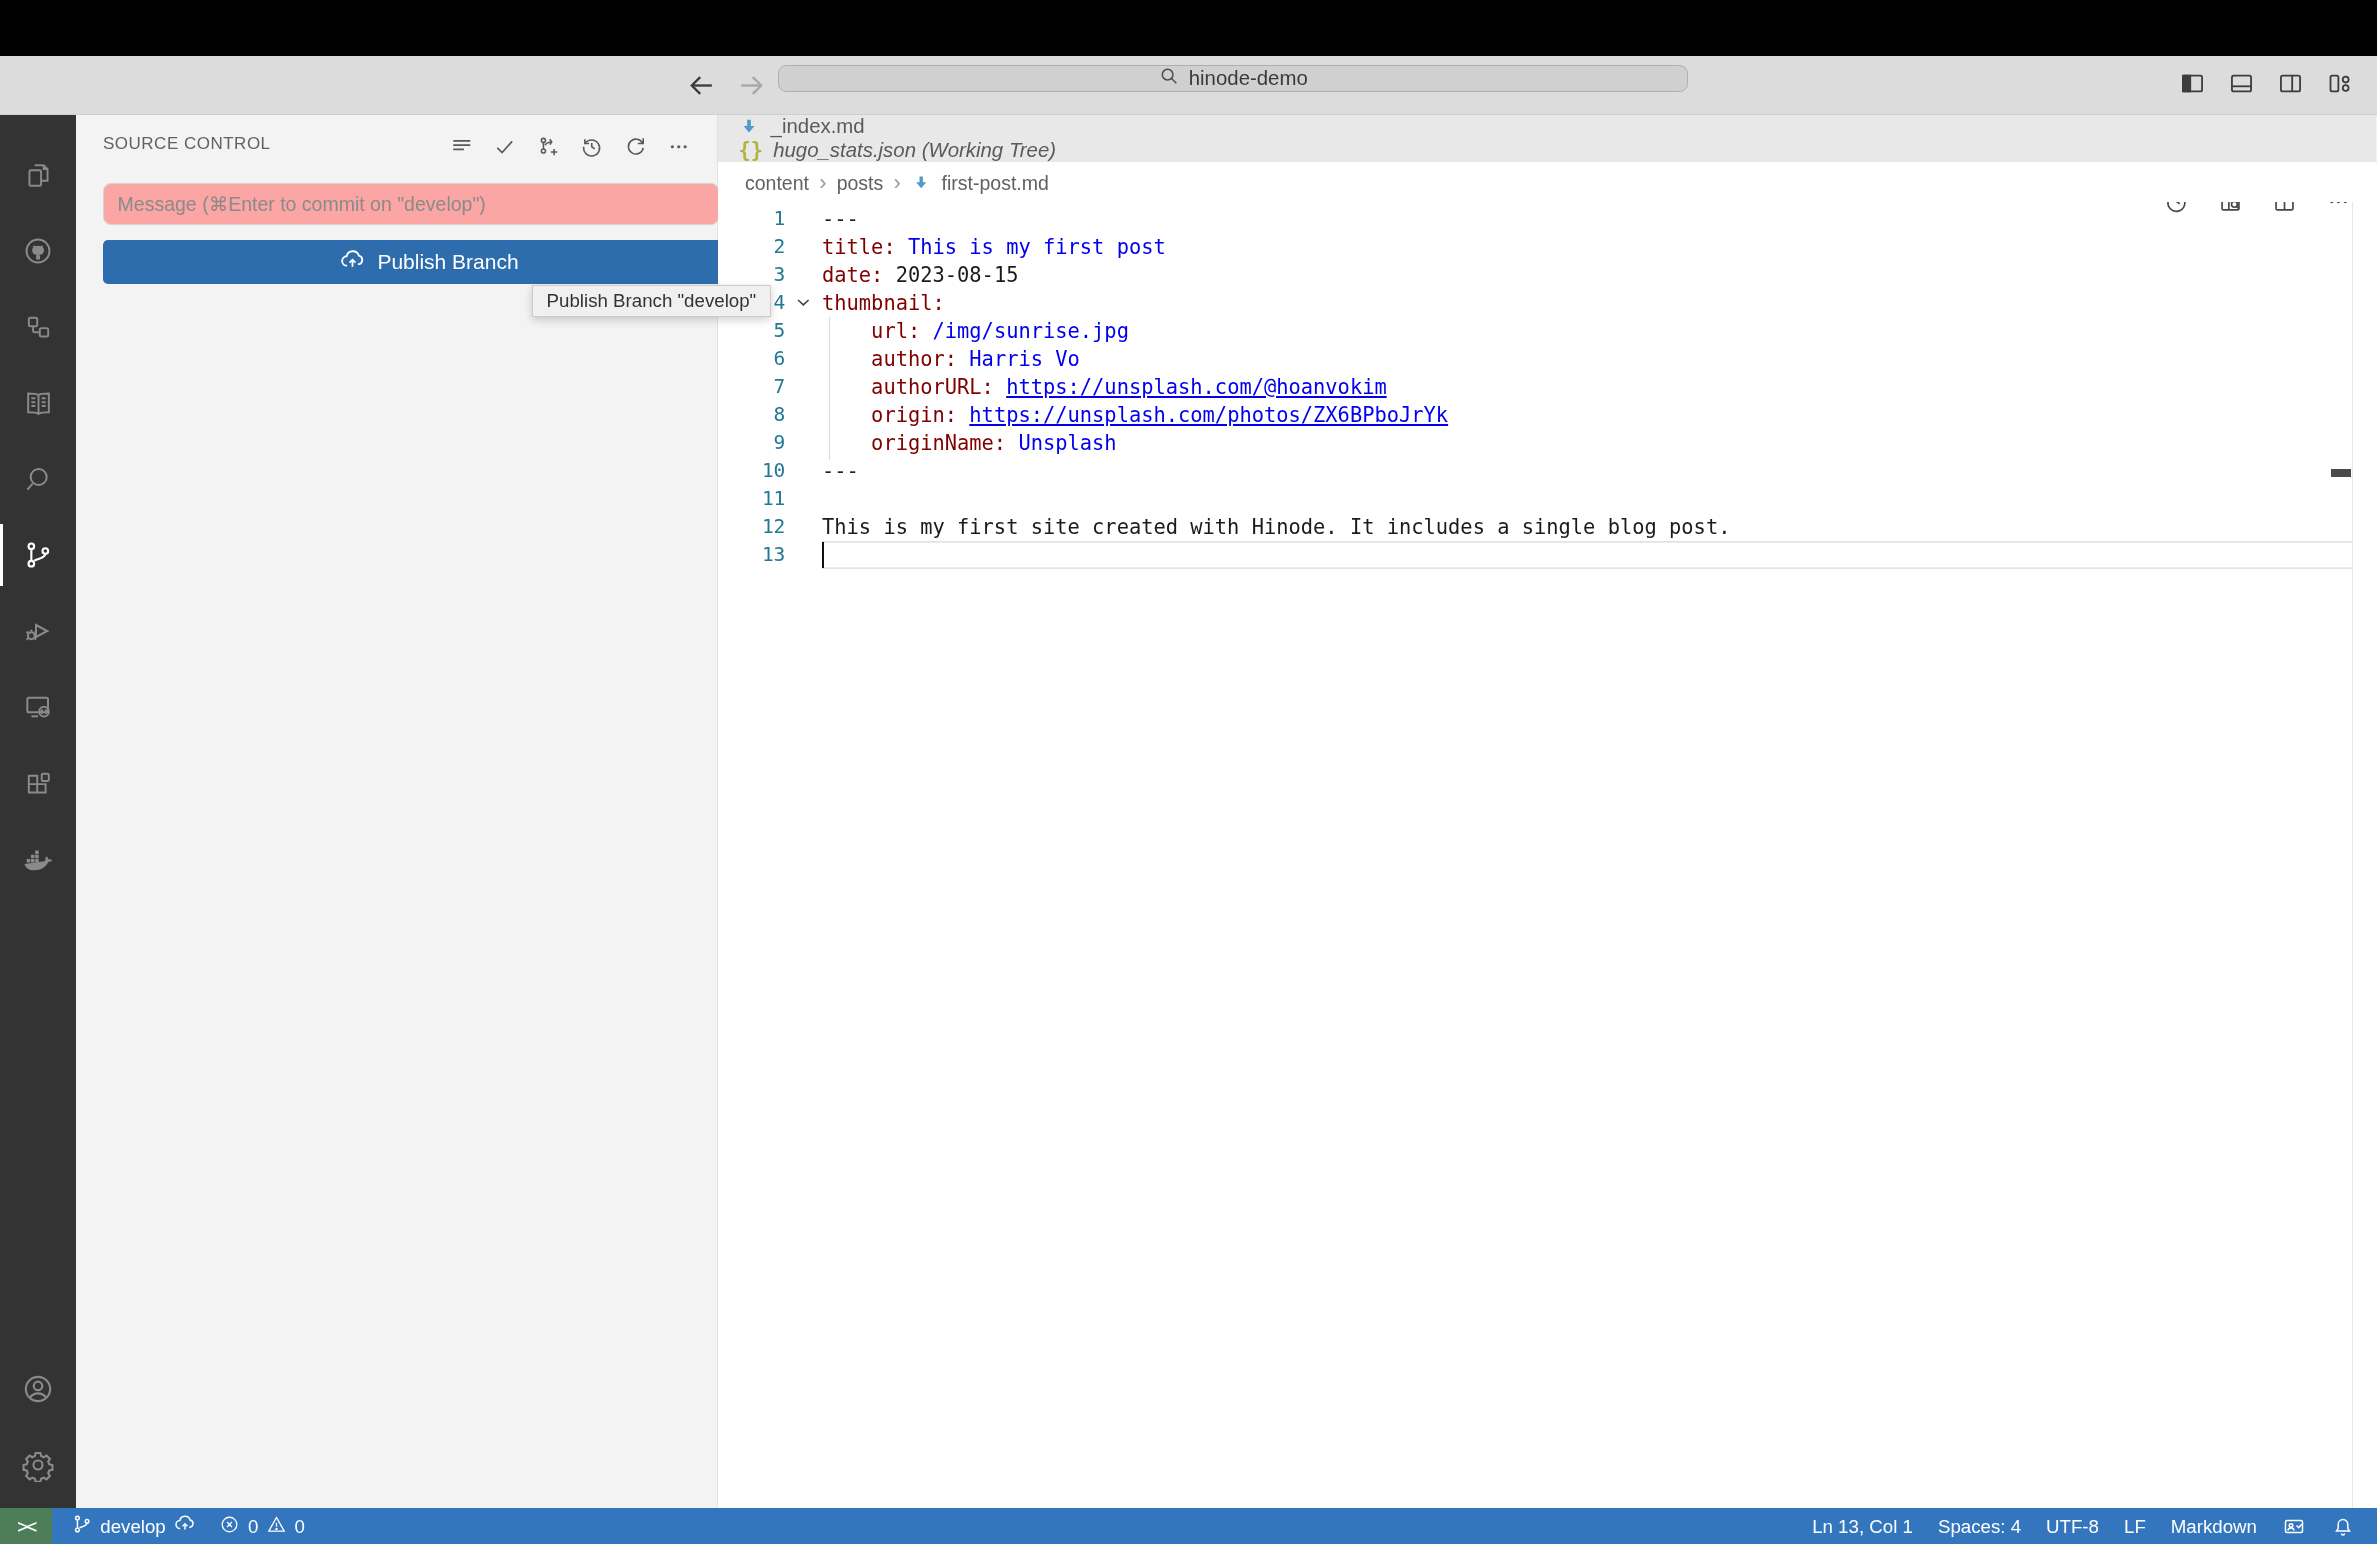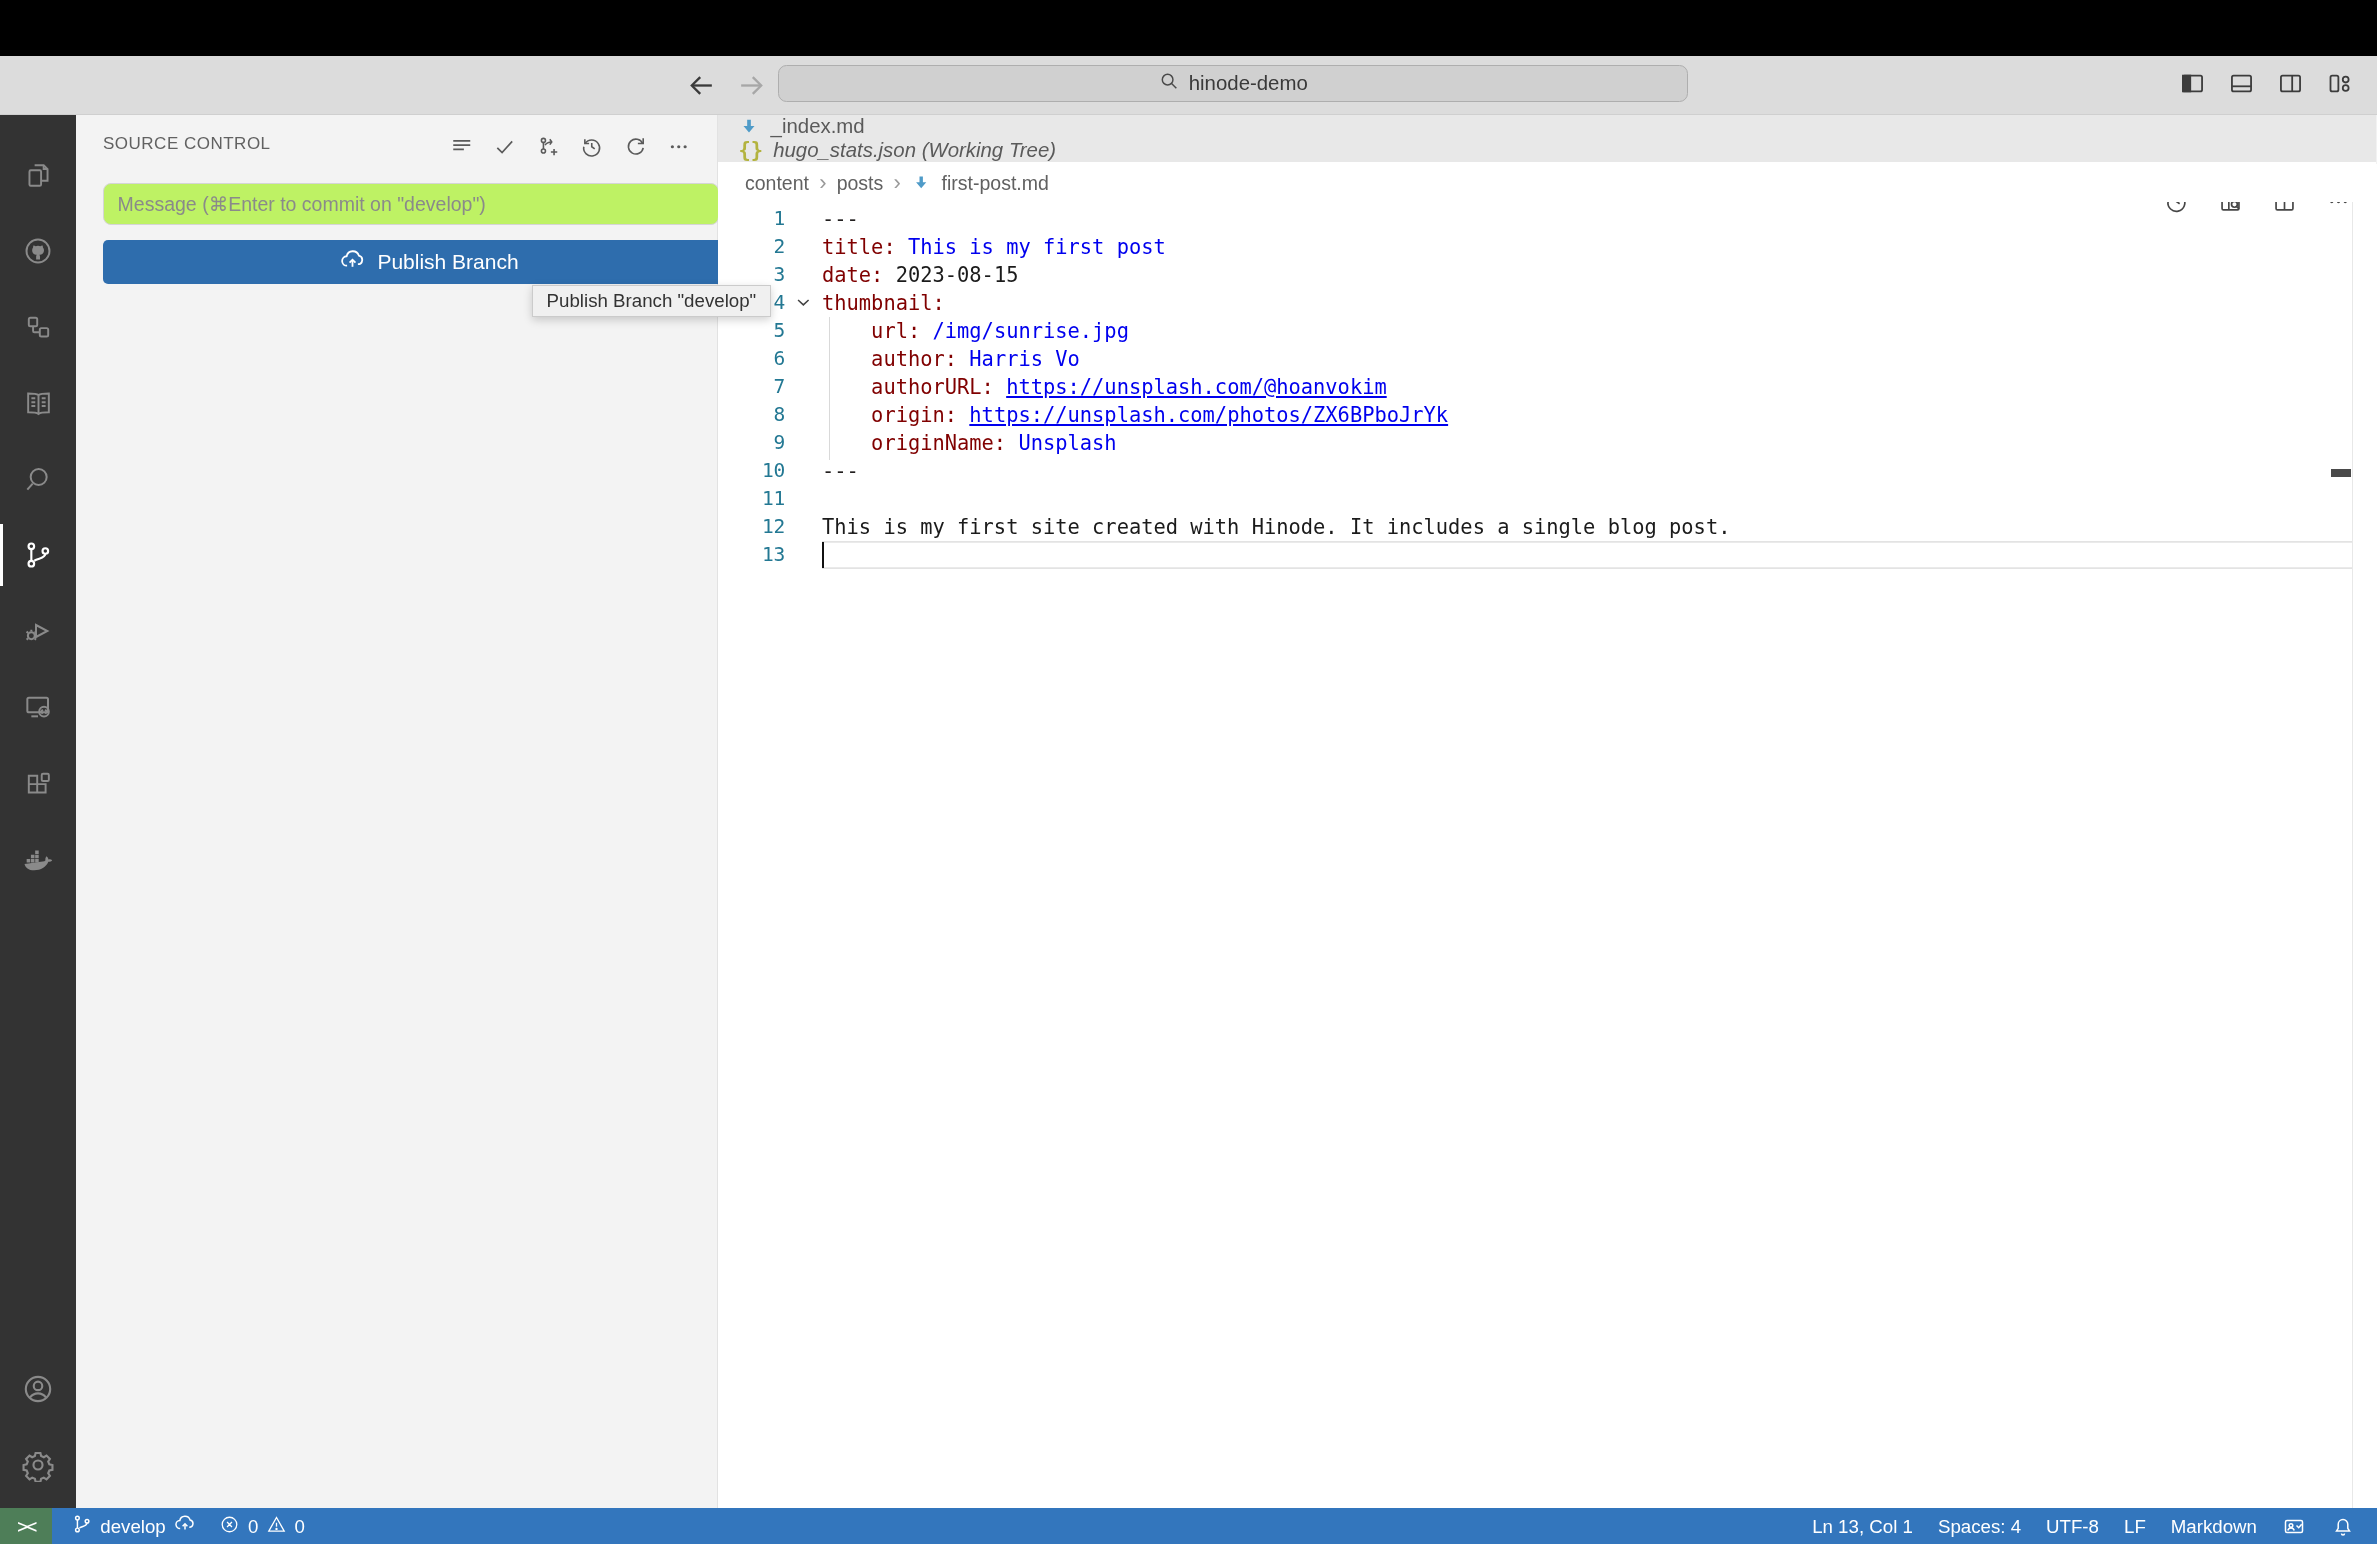--- a/index.html
+++ b/index.html
@@ -7,21 +7,21 @@
               font-family:"Liberation Sans", sans-serif; }
   .page { position:relative; width:2377px; height:1545px; }
 
   
   .top-black { height:56px; background:#000; }
 
   
   .titlebar { position:relative; height:59px; background:#dcdcdc; border-bottom:0.8px solid #cfcfcf; }
   .nav-arrows { position:absolute; left:686px; top:0; height:100%; display:flex; align-items:center; gap:18.7px; }
   .nav-arrows svg { display:block; }
-  .cmd-center { position:absolute; left:778px; top:9.3px; width:910px; height:37px;
+  .cmd-center { position:absolute; left:778px; top:9.3px; width:910px; height:27px;
                 background:#d0d0d0; border:1.3px solid #aeaeae; border-radius:8.5px;
                 display:flex; align-items:center; justify-content:center; gap:8.5px;
                 color:#3a3a3a; font-size:20.4px; cursor:pointer; }
   .tb-right { position:absolute; right:24px; top:0; height:100%; display:flex; align-items:center; gap:22px; color:#3c3c3c; }
 
   
   .main { display:flex; height:1393px; }
 
   
   .activitybar { width:76px; background:#333333; display:flex; flex-direction:column; padding-top:22px; }
@@ -29,21 +29,21 @@
   .ab-item.active { color:#ffffff; }
   .ab-item.active::before { content:""; position:absolute; left:0; top:6.8px; bottom:6.8px; width:3.4px; background:#fff; }
   .ab-bottom { margin-top:auto; padding-bottom:5.1px; }
 
   
   .sidebar { width:642px; background:#f3f3f3; border-right:1.7px solid #e2e2e2; position:relative; }
   .sb-header { display:flex; align-items:flex-start; padding:18.7px 25.5px 0 27px; }
   .sb-title { font-size:17px; color:#616161; letter-spacing:0.5px; }
   .sb-actions { margin-left:auto; display:flex; align-items:center; gap:18px; color:#5a5a5a; }
   .sb-actions .act { display:flex; align-items:center; justify-content:center; cursor:pointer; }
-  .msg-input { display:block; margin:24px 25.5px 0 27px; width:616px; height:42px; background:#bef264;
+  .msg-input { display:block; margin:24px 25.5px 0 27px; width:616px; height:42px; background:#fca5a5;
                border:1.3px solid #d5d5d5; border-radius:8px; font-size:19.5px; color:#333;
                font-family:"Liberation Sans", sans-serif; padding:0 13.6px; }
   .msg-input::placeholder { color:#8a8a8a; }
   .publish-btn { margin:15.3px 25.5px 0 27px; width:652px; height:44px; background:#2e6dad; color:#fff;
                  border:none; border-radius:5.1px; font-size:21px; font-family:"Liberation Sans", sans-serif;
                  display:flex; align-items:center; justify-content:center; gap:11px; cursor:pointer; }
 
   
   .editor { flex:1; background:#fff; display:flex; flex-direction:column; position:relative; }
   .tabbar { height:49px; background:#f2f2f2; display:flex; align-items:stretch;flex-direction:column; }

